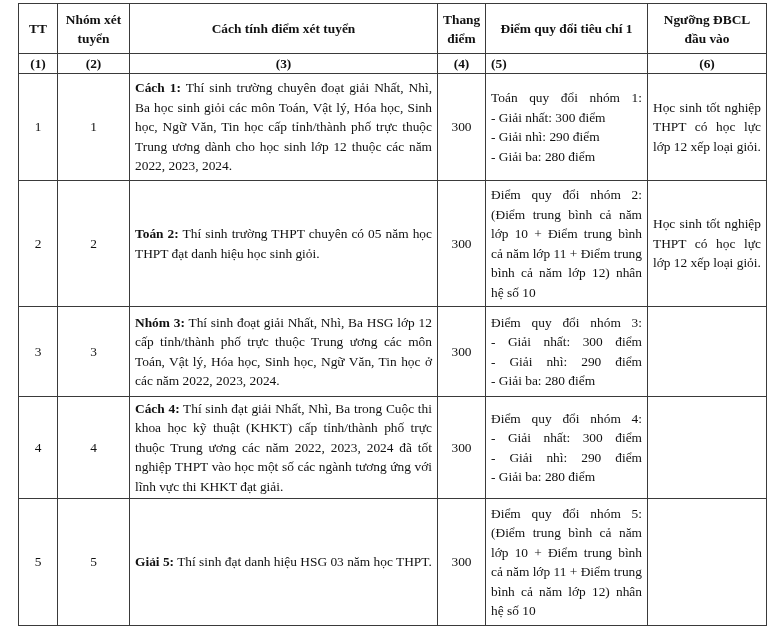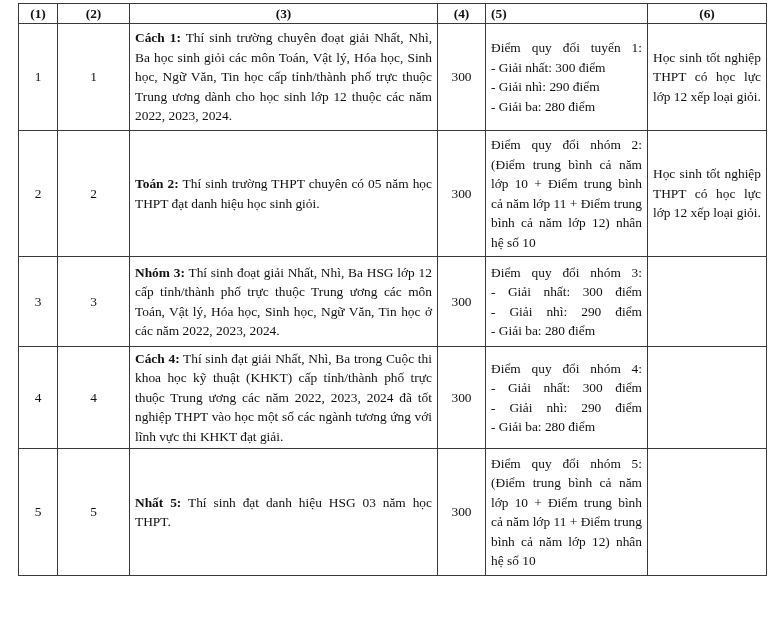--- a/index.html
+++ b/index.html
@@ -62,40 +62,48 @@
 <table class="admission">
   <colgroup>
     <col style="width:39px">
     <col style="width:72px">
     <col style="width:308px">
     <col style="width:48px">
     <col style="width:162px">
     <col style="width:119px">
   </colgroup>
   <thead>
+    <tr class="head-row">
+      <th>TT</th>
+      <th>Nhóm xét tuyển</th>
+      <th>Cách tính điểm xét tuyển</th>
+      <th>Thang điểm</th>
+      <th>Điểm quy đổi tiêu chí 1</th>
+      <th>Ngưỡng ĐBCL đầu vào</th>
+    </tr>
     <tr class="index-row">
       <th>(1)</th>
       <th>(2)</th>
       <th>(3)</th>
       <th>(4)</th>
       <th class="left">(5)</th>
       <th>(6)</th>
     </tr>
   </thead>
   <tbody>
 
     <tr class="r1">
       <td class="center">1</td>
       <td class="center">1</td>
       <td class="justify">
         <span class="desc"><span class="bold">Cách 1:</span><span> Thí sinh trường chuyên đoạt giải Nhất, Nhì, Ba học sinh giỏi các môn Toán, Vật lý, Hóa học, Sinh học, Ngữ Văn, Tin học cấp tỉnh/thành phố trực thuộc Trung ương dành cho học sinh lớp 12 thuộc các năm 2022, 2023, 2024.</span></span>
       </td>
       <td class="center">300</td>
       <td>
-        <span class="just-line">Điểm quy đổi tuyển 1:</span>
+        <span class="just-line">Toán quy đổi nhóm 1:</span>
         <span class="plain-line">- Giải nhất: 300 điểm</span>
         <span class="plain-line">- Giải nhì: 290 điểm</span>
         <span class="plain-line">- Giải ba: 280 điểm</span>
       </td>
       <td class="justify top">Học sinh tốt nghiệp THPT có học lực lớp 12 xếp loại giỏi.</td>
     </tr>
 
     <tr class="r2">
       <td class="center">2</td>
       <td class="center">2</td>
@@ -136,20 +144,20 @@
         <span class="just-line">- Giải nhì: 290 điểm</span>
         <span class="plain-line">- Giải ba: 280 điểm</span>
       </td>
       <td class="justify top"></td>
     </tr>
 
     <tr class="r5">
       <td class="center">5</td>
       <td class="center">5</td>
       <td class="justify">
-        <span class="desc"><span class="bold">Nhất 5:</span><span> Thí sinh đạt danh hiệu HSG 03 năm học THPT.</span></span>
+        <span class="desc"><span class="bold">Giải 5:</span><span> Thí sinh đạt danh hiệu HSG 03 năm học THPT.</span></span>
       </td>
       <td class="center">300</td>
       <td class="justify">Điểm quy đổi nhóm 5: (Điểm trung bình cả năm lớp 10 + Điểm trung bình cả năm lớp 11 + Điểm trung bình cả năm lớp 12) nhân hệ số 10</td>
       <td class="justify top"></td>
     </tr>
   </tbody>
 </table>
 
 </body></html>

